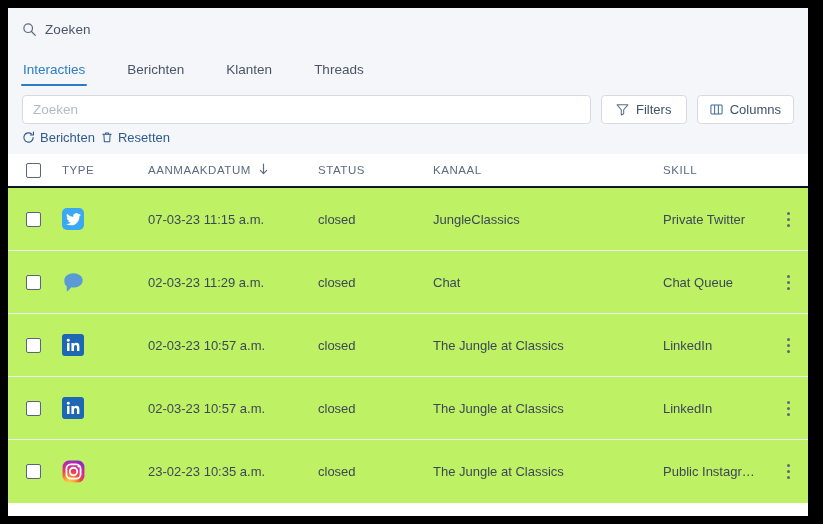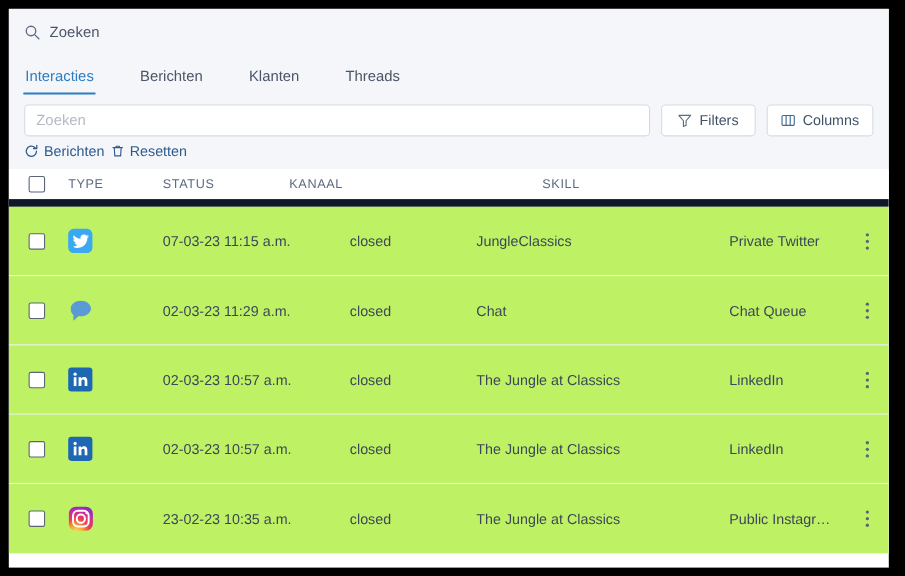--- a/index.html
+++ b/index.html
@@ -148,21 +148,21 @@
   }
   .action-link svg { display: block; flex: 0 0 auto; }
 
   
   .table-wrap { background: #ffffff; }
 
   .thead {
     display: flex;
     align-items: center;
     height: 34px;
-    border-bottom: 7px solid #0f172a;
+    border-bottom: 2px solid #0f172a;
     background: #ffffff;
     box-sizing: border-box;
   }
   .th {
     font-size: 11.5px;
     color: #5c6b82;
     letter-spacing: 0.55px;
     text-transform: uppercase;
     display: flex;
     align-items: center;
@@ -308,20 +308,29 @@
     </div>
   </div>
 
   <div class="table-wrap">
 
     <div class="thead">
       <div class="c-check">
         <span class="cbox"></span>
       </div>
       <div class="c-type th">TYPE</div>
+      <div class="c-date th">
+        <span>AANMAAKDATUM</span>
+        <span>
+          <svg width="11" height="12" viewBox="0 0 11 12" fill="none" xmlns="http://www.w3.org/2000/svg">
+            <line x1="5.5" y1="1" x2="5.5" y2="10.4" stroke="#5c6b82" stroke-width="1.15" stroke-linecap="round"></line>
+            <path d="M2.3 7.4l3.2 3.2 3.2-3.2" stroke="#5c6b82" stroke-width="1.15" stroke-linecap="round" stroke-linejoin="round"></path>
+          </svg>
+        </span>
+      </div>
       <div class="c-status th">STATUS</div>
       <div class="c-chan th">KANAAL</div>
       <div class="c-skill th">SKILL</div>
       <div class="c-menu"></div>
     </div>
 
     <div class="row">
       <div class="c-check">
         <span class="cbox"></span>
       </div>

